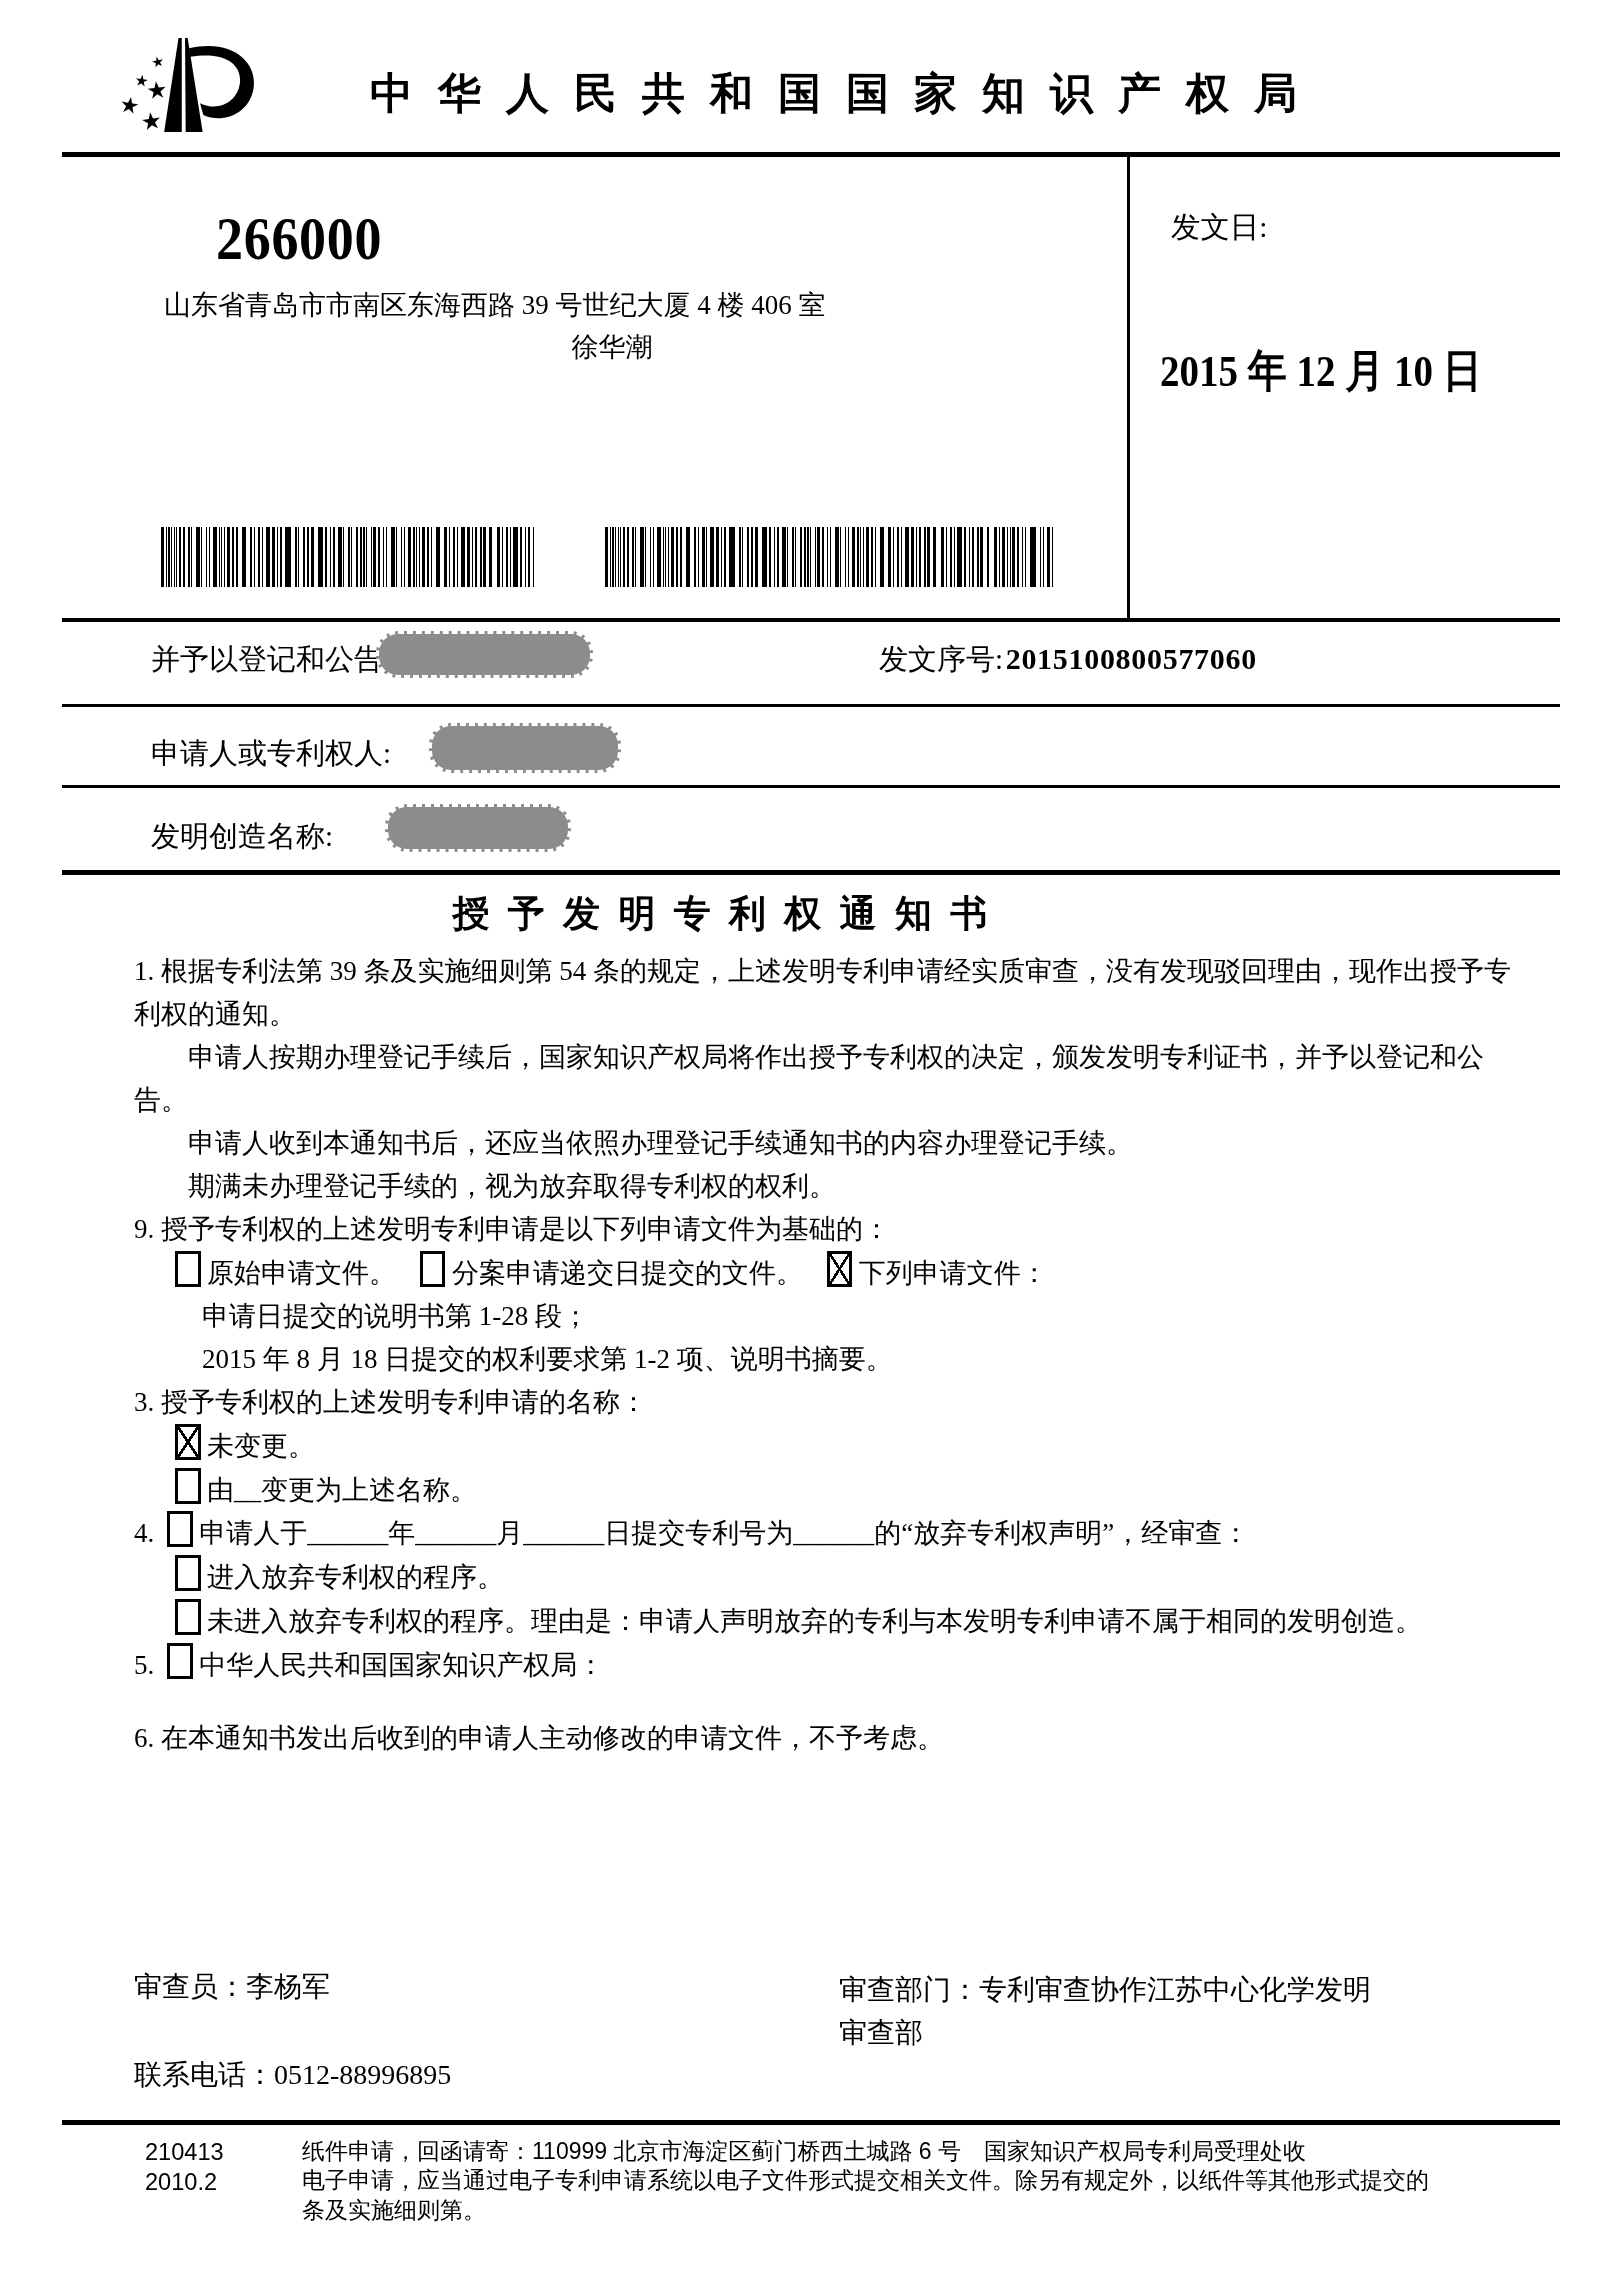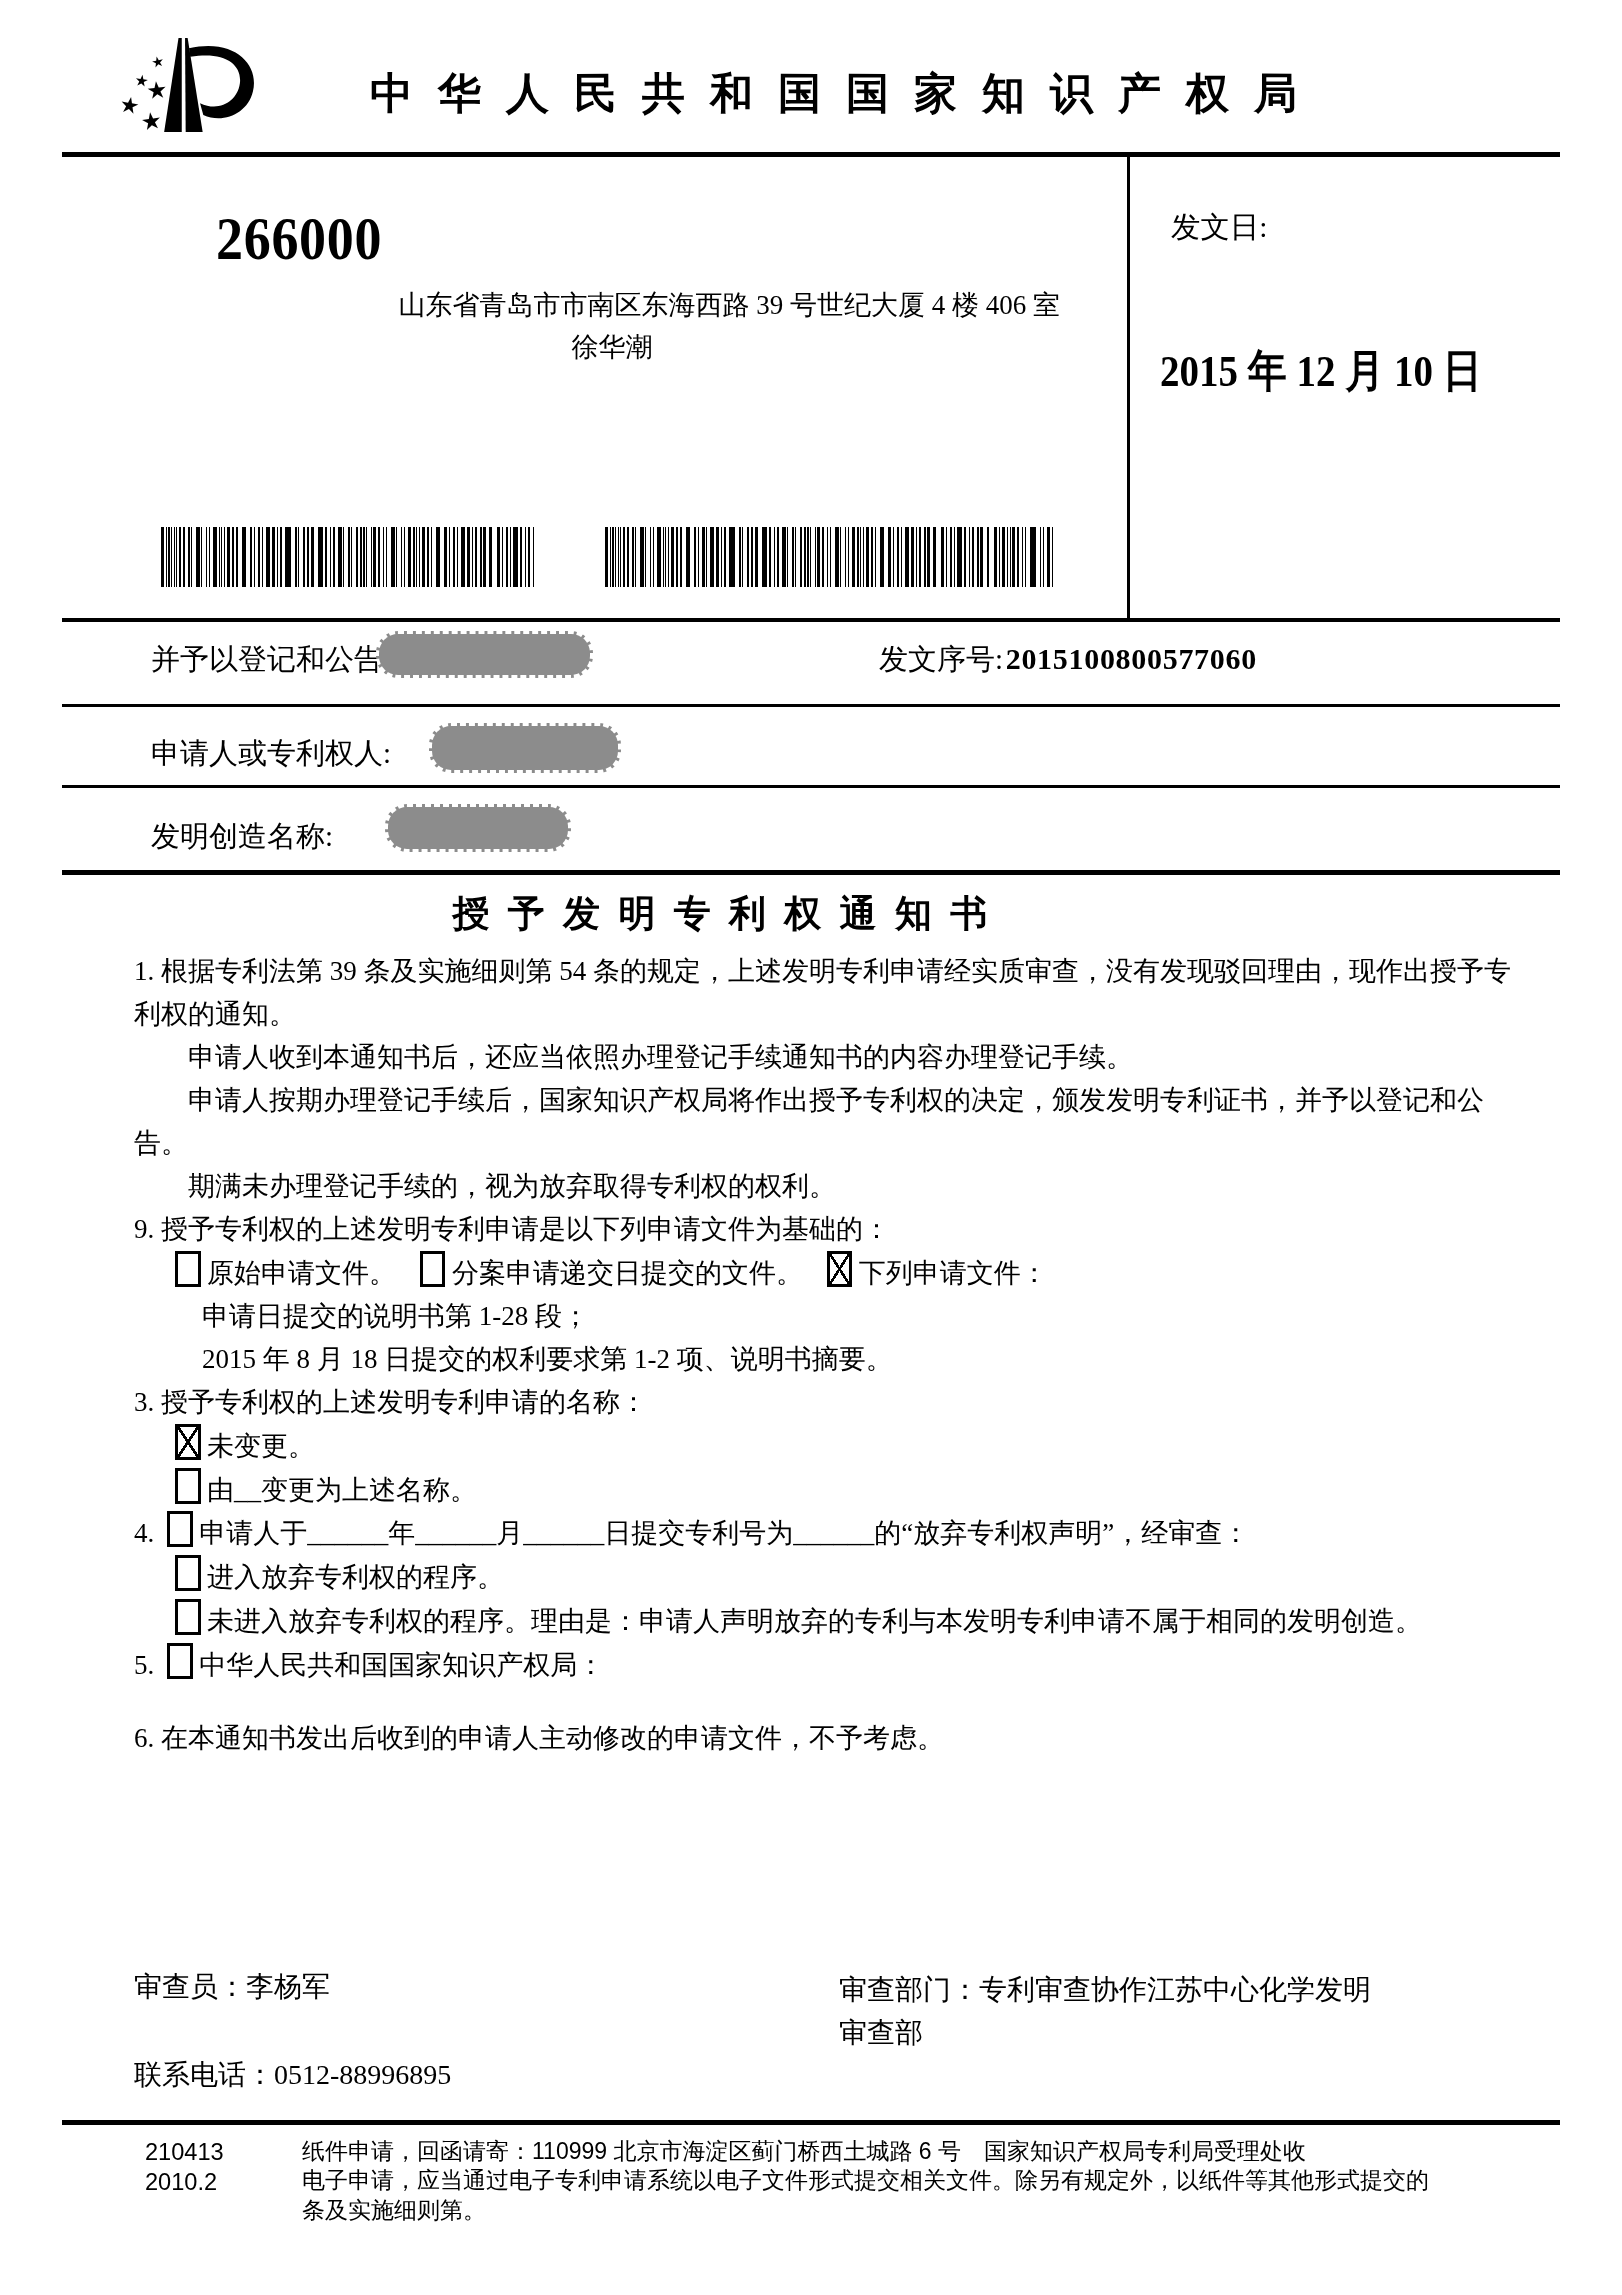--- a/index.html
+++ b/index.html
@@ -10,21 +10,21 @@
   }
   .abs { position:absolute; }
   .hline { position:absolute; background:#000; }
   .vline { position:absolute; background:#000; }
 
   
   .org-title { left:353px; top:65px; font-size:43px; font-weight:bold; letter-spacing:25px; white-space:nowrap;margin-left:17px; }
 
   
   .postal { left:216px; top:204px; font-size:54px; font-weight:bold; transform:scaleY(1.12); transform-origin:top left; letter-spacing:0.7px; }
-  .addr-wrap { left:164px; top:287px; width:896px; text-align:right; font-size:27px; }
+  .addr-wrap { left:164px; top:287px; width:896px; text-align:left; font-size:27px; }
   .recipient-wrap { left:164px; top:329px; width:896px; text-align:center; font-size:27px; }
   .issue-label { left:1171px; top:208px; font-size:29.4px; }
   .issue-date { left:1160px; top:340px; font-size:39px; font-weight:bold; transform:scaleY(1.15); transform-origin:top left; white-space:nowrap; }
 
   
   .barcode {
     position:absolute; top:527px; height:60px;
     background-image:
       repeating-linear-gradient(90deg,#000 0 2.6px,transparent 2.6px 4.6px,#000 4.6px 5.9px,transparent 5.9px 9.8px,#000 9.8px 11px,transparent 11px 13px,#000 13px 13.7px,transparent 13.7px 17.7px),
       repeating-linear-gradient(90deg,#000 0 1.3px,transparent 1.3px 7.2px,#000 7.2px 9.2px,transparent 9.2px 15px);
@@ -119,22 +119,22 @@
 
   <div class="abs field-label" style="left:151px; top:817px;">发明创造名称:</div>
   <div class="redact" style="left:385px; top:804px; width:180px; height:42px;"></div>
 
   <div class="hline" style="left:62px; top:870px; width:1498px; height:4.6px;"></div>
 
   <div class="abs notice-title">授予发明专利权通知书</div>
 
   <div class="abs body">
     <p>1. 根据专利法第 39 条及实施细则第 54 条的规定，上述发明专利申请经实质审查，没有发现驳回理由，现作出授予专利权的通知。</p>
+    <p class="ind">申请人按期办理登记手续后，国家知识产权局将作出授予专利权的决定，颁发发明专利证书，并予以登记和公告。</p>
     <p class="ind">申请人收到本通知书后，还应当依照办理登记手续通知书的内容办理登记手续。</p>
-    <p class="ind">申请人按期办理登记手续后，国家知识产权局将作出授予专利权的决定，颁发发明专利证书，并予以登记和公告。</p>
     <p class="ind">期满未办理登记手续的，视为放弃取得专利权的权利。</p>
     <p>9. 授予专利权的上述发明专利申请是以下列申请文件为基础的：</p>
     <p class="sub1">
       <span class="cb"></span><span>原始申请文件。</span><span class="cbspace"></span>
       <span class="cb"></span><span>分案申请递交日提交的文件。</span><span class="cbspace"></span>
       <span class="cb checked"></span><span>下列申请文件：</span>
     </p>
     <p class="sub2">申请日提交的说明书第 1-28 段；</p>
     <p class="sub2">2015 年 8 月 18 日提交的权利要求第 1-2 项、说明书摘要。</p>
     <p>3. 授予专利权的上述发明专利申请的名称：</p>

